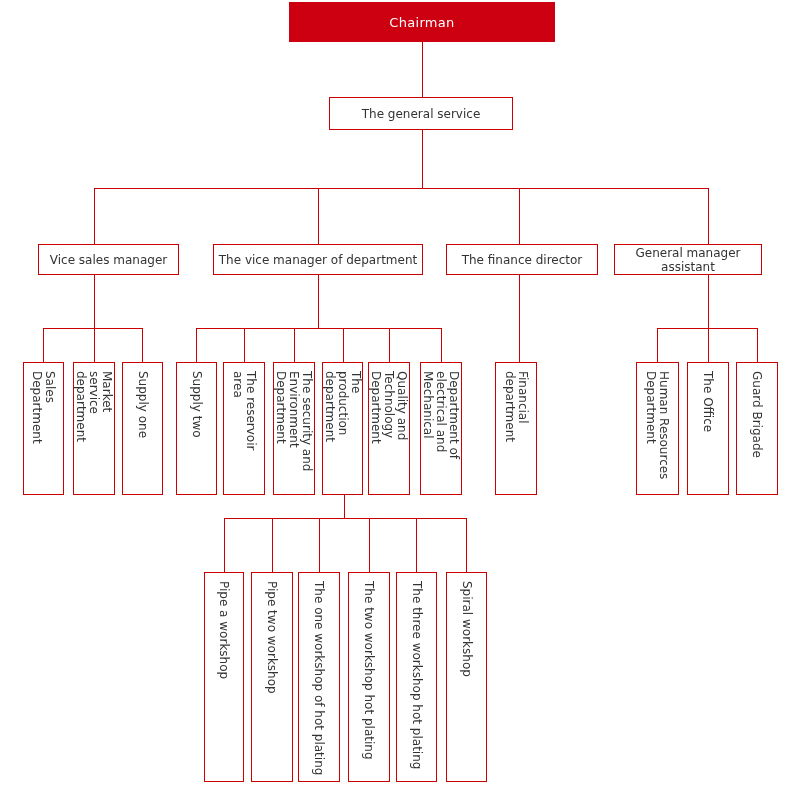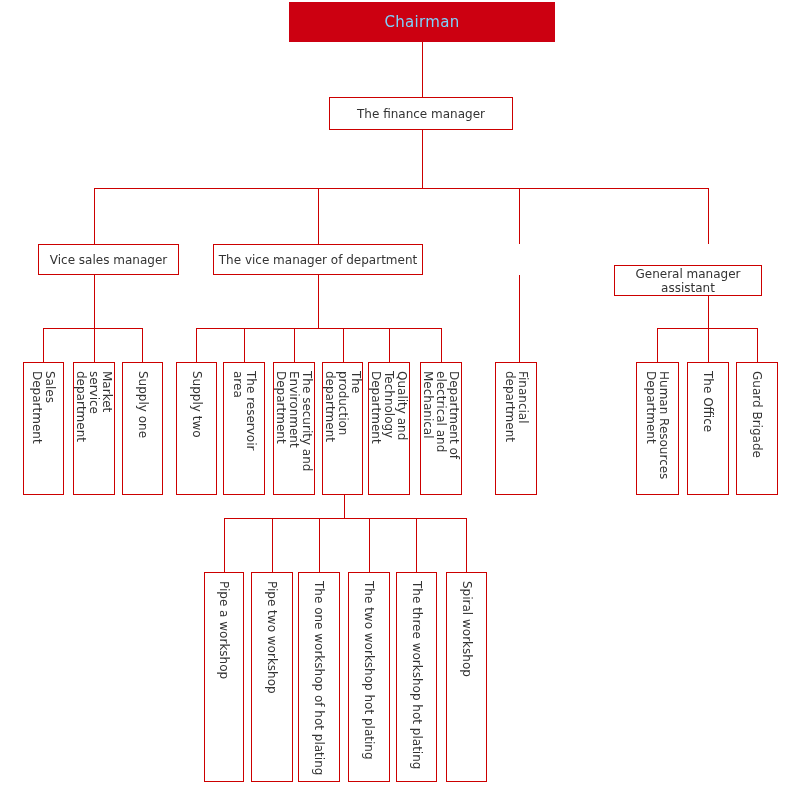--- a/index.html
+++ b/index.html
@@ -11,23 +11,23 @@
   
   .vline { position:absolute; width:1px; background:#cc0000; }
   .hline { position:absolute; height:1px; background:#cc0000; }
   
   .node {
     position:absolute; border:1px solid #cc0000; background:#ffffff;
     box-sizing:border-box; display:flex; align-items:center; justify-content:center;
     font-size:12px; line-height:14px; text-align:center; white-space:pre-line;
   }
   .root {
-    position:absolute; background:#cc0011; border:none; color:#7dd3fc;
+    position:absolute; background:#cc0011; border:none; color:#ffffff;
     display:flex; align-items:center; justify-content:center;
-    font-size:15px; font-weight:500; letter-spacing:0.3px;
+    font-size:13px; font-weight:500; letter-spacing:0.3px;
   }
   
   .leaf { position:absolute; border:1px solid #cc0000; background:#ffffff; box-sizing:border-box; }
   .leaf .rot {
     position:absolute; left:100%; top:0; transform:rotate(90deg); transform-origin:0 0;
     box-sizing:border-box; padding-left:8px;
     display:flex; flex-direction:column; justify-content:center;
     font-size:12px; line-height:13px; text-align:left; white-space:pre-line; color:#333333;
   }
 </style>
@@ -72,25 +72,26 @@
   <div class="hline" style="left:224px; top:518px; width:243px;"></div>
   <div class="vline" style="left:224px; top:518px; height:54px;"></div>
   <div class="vline" style="left:272px; top:518px; height:54px;"></div>
   <div class="vline" style="left:319px; top:518px; height:54px;"></div>
   <div class="vline" style="left:369px; top:518px; height:54px;"></div>
   <div class="vline" style="left:416px; top:518px; height:54px;"></div>
   <div class="vline" style="left:466px; top:518px; height:54px;"></div>
 
   <div class="root" style="left:289px; top:2px; width:266px; height:40px;">Chairman</div>
 
-  <div class="node" style="left:329px; top:97px; width:184px; height:33px;">The finance manager</div>
+  <div class="node" style="left:329px; top:97px; width:184px; height:33px;">The general service</div>
 
   <div class="node" style="left:38px;  top:244px; width:141px; height:31px;">Vice sales manager</div>
   <div class="node" style="left:213px; top:244px; width:210px; height:31px;">The vice manager of department</div>
-  <div class="node" style="left:614px; top:244px; width:148px; height:31px;margin-top:21px;">General manager assistant</div>
+  <div class="node" style="left:446px; top:244px; width:152px; height:31px;">The finance director</div>
+  <div class="node" style="left:614px; top:244px; width:148px; height:31px;">General manager assistant</div>
 
   <div class="leaf" style="left:23px;  top:362px; width:41px; height:133px;">
     <div class="rot" style="width: 131px; height: 39px;">Sales
 Department</div>
     </div>
   <div class="leaf" style="left:73px;  top:362px; width:42px; height:133px;">
     <div class="rot" style="width: 131px; height: 40px;">Market
 service
 department</div>
     </div>

